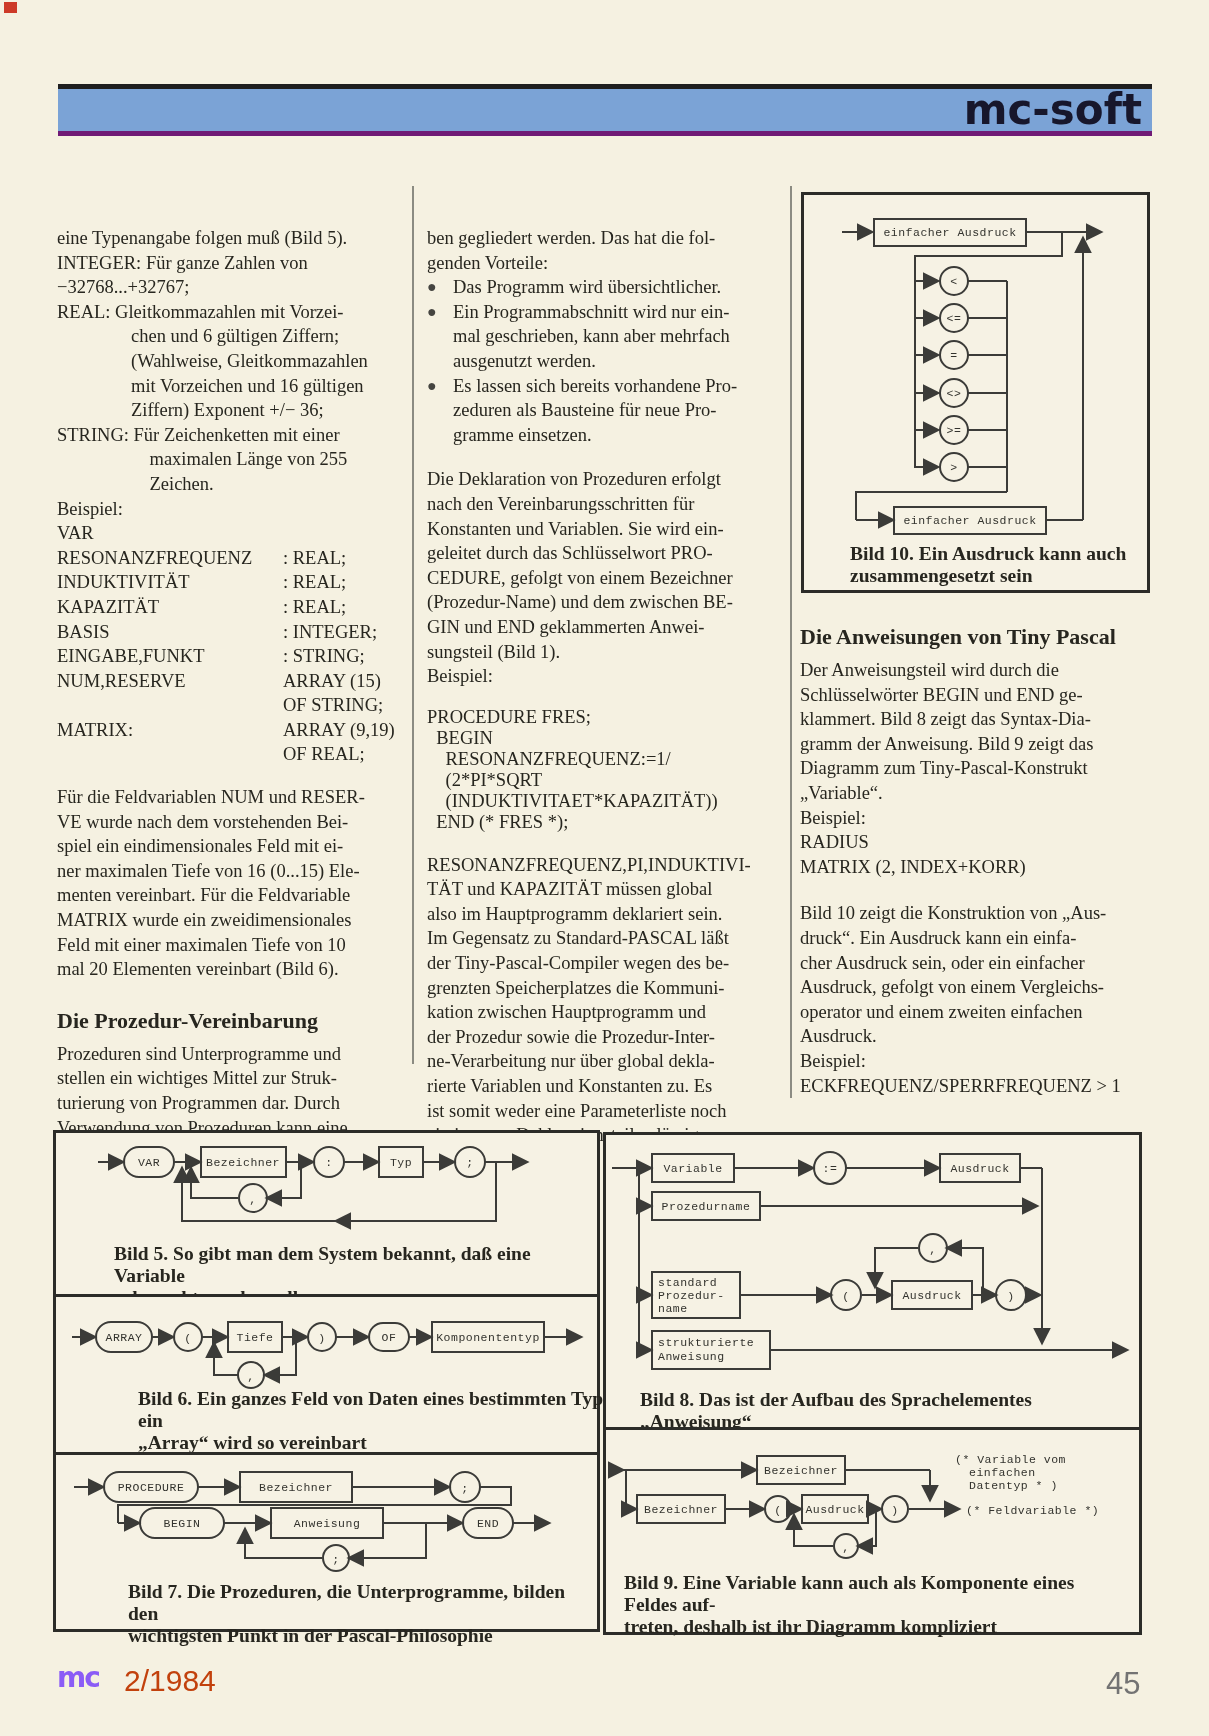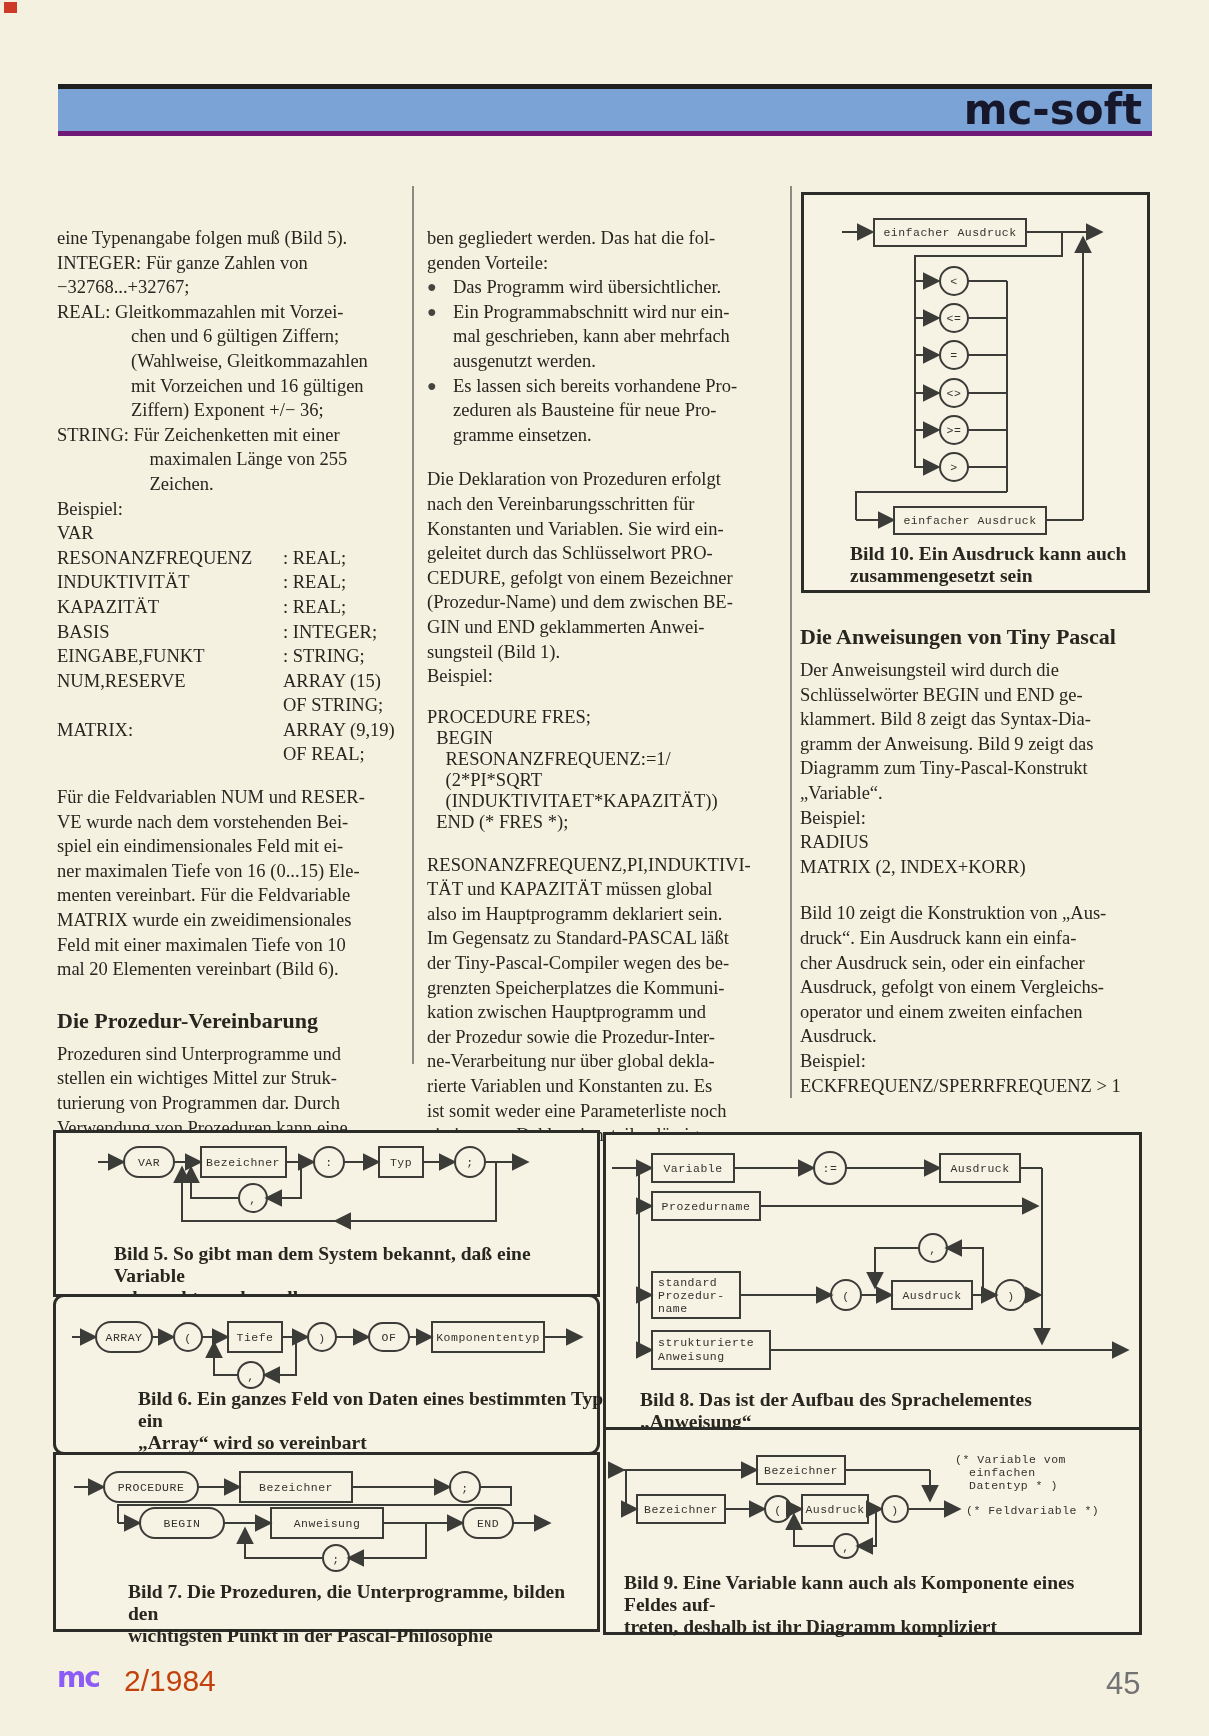--- a/index.html
+++ b/index.html
@@ -289,21 +289,21 @@
       <text x="345" y="33">Typ</text>
       <circle cx="414" cy="29" r="15"></circle>
       <text x="414" y="33">;</text>
       <circle cx="197" cy="65" r="14"></circle>
       <text x="197" y="70">,</text>
     </svg>
     <div class="fig-caption" style="left:58px;top:110px;width:470px;">Bild 5. So gibt man dem System bekannt, daß eine Variable
 gebraucht werden soll</div>
   </div>
 
-  <div class="figbox" style="left:53px;top:1294px;width:547px;height:161px;border-radius:11px;">
+  <div class="figbox" style="left:53px;top:1294px;width:547px;height:161px;">
     <svg class="rr" width="541" height="100" viewBox="0 0 541 100">
       <defs>
           <marker id="m6" viewBox="0 0 10 10" markerWidth="9" markerHeight="9" refX="8" refY="5" orient="auto">
             <path d="M0,0 L10,5 L0,10 z"></path>
           </marker>
         </defs>
       <g>
         <line x1="16" y1="40" x2="38" y2="40" marker-end="url(#m6)"></line>
         <line x1="96" y1="40" x2="116" y2="40" marker-end="url(#m6)"></line>
         <line x1="146" y1="40" x2="170" y2="40" marker-end="url(#m6)"></line>

